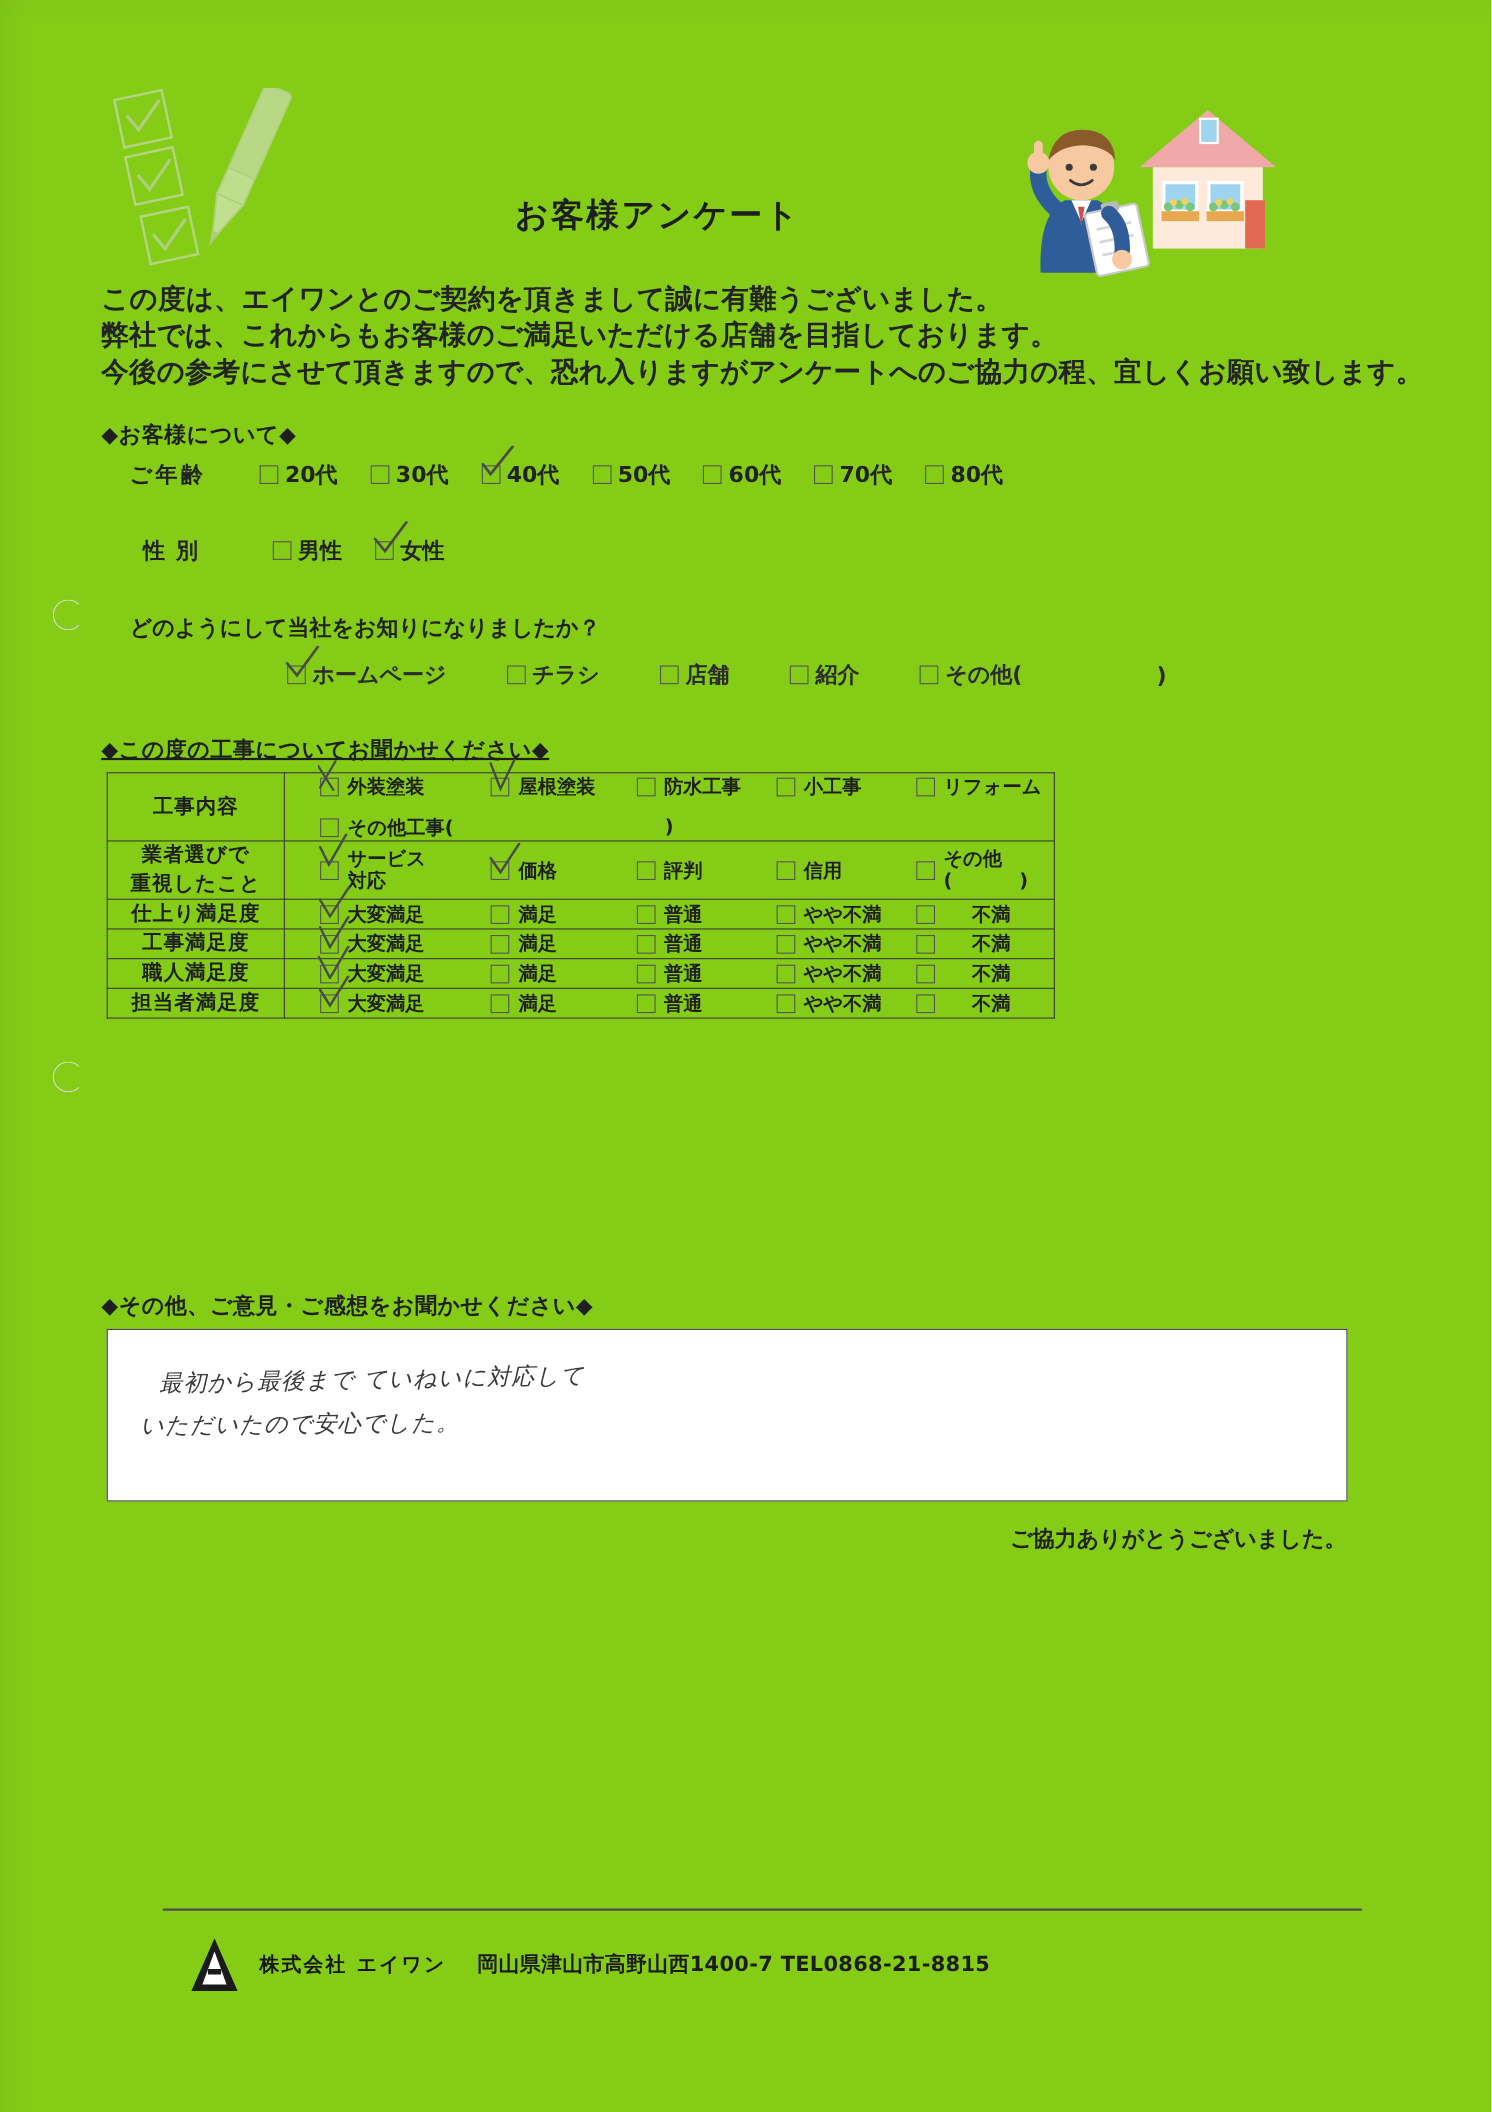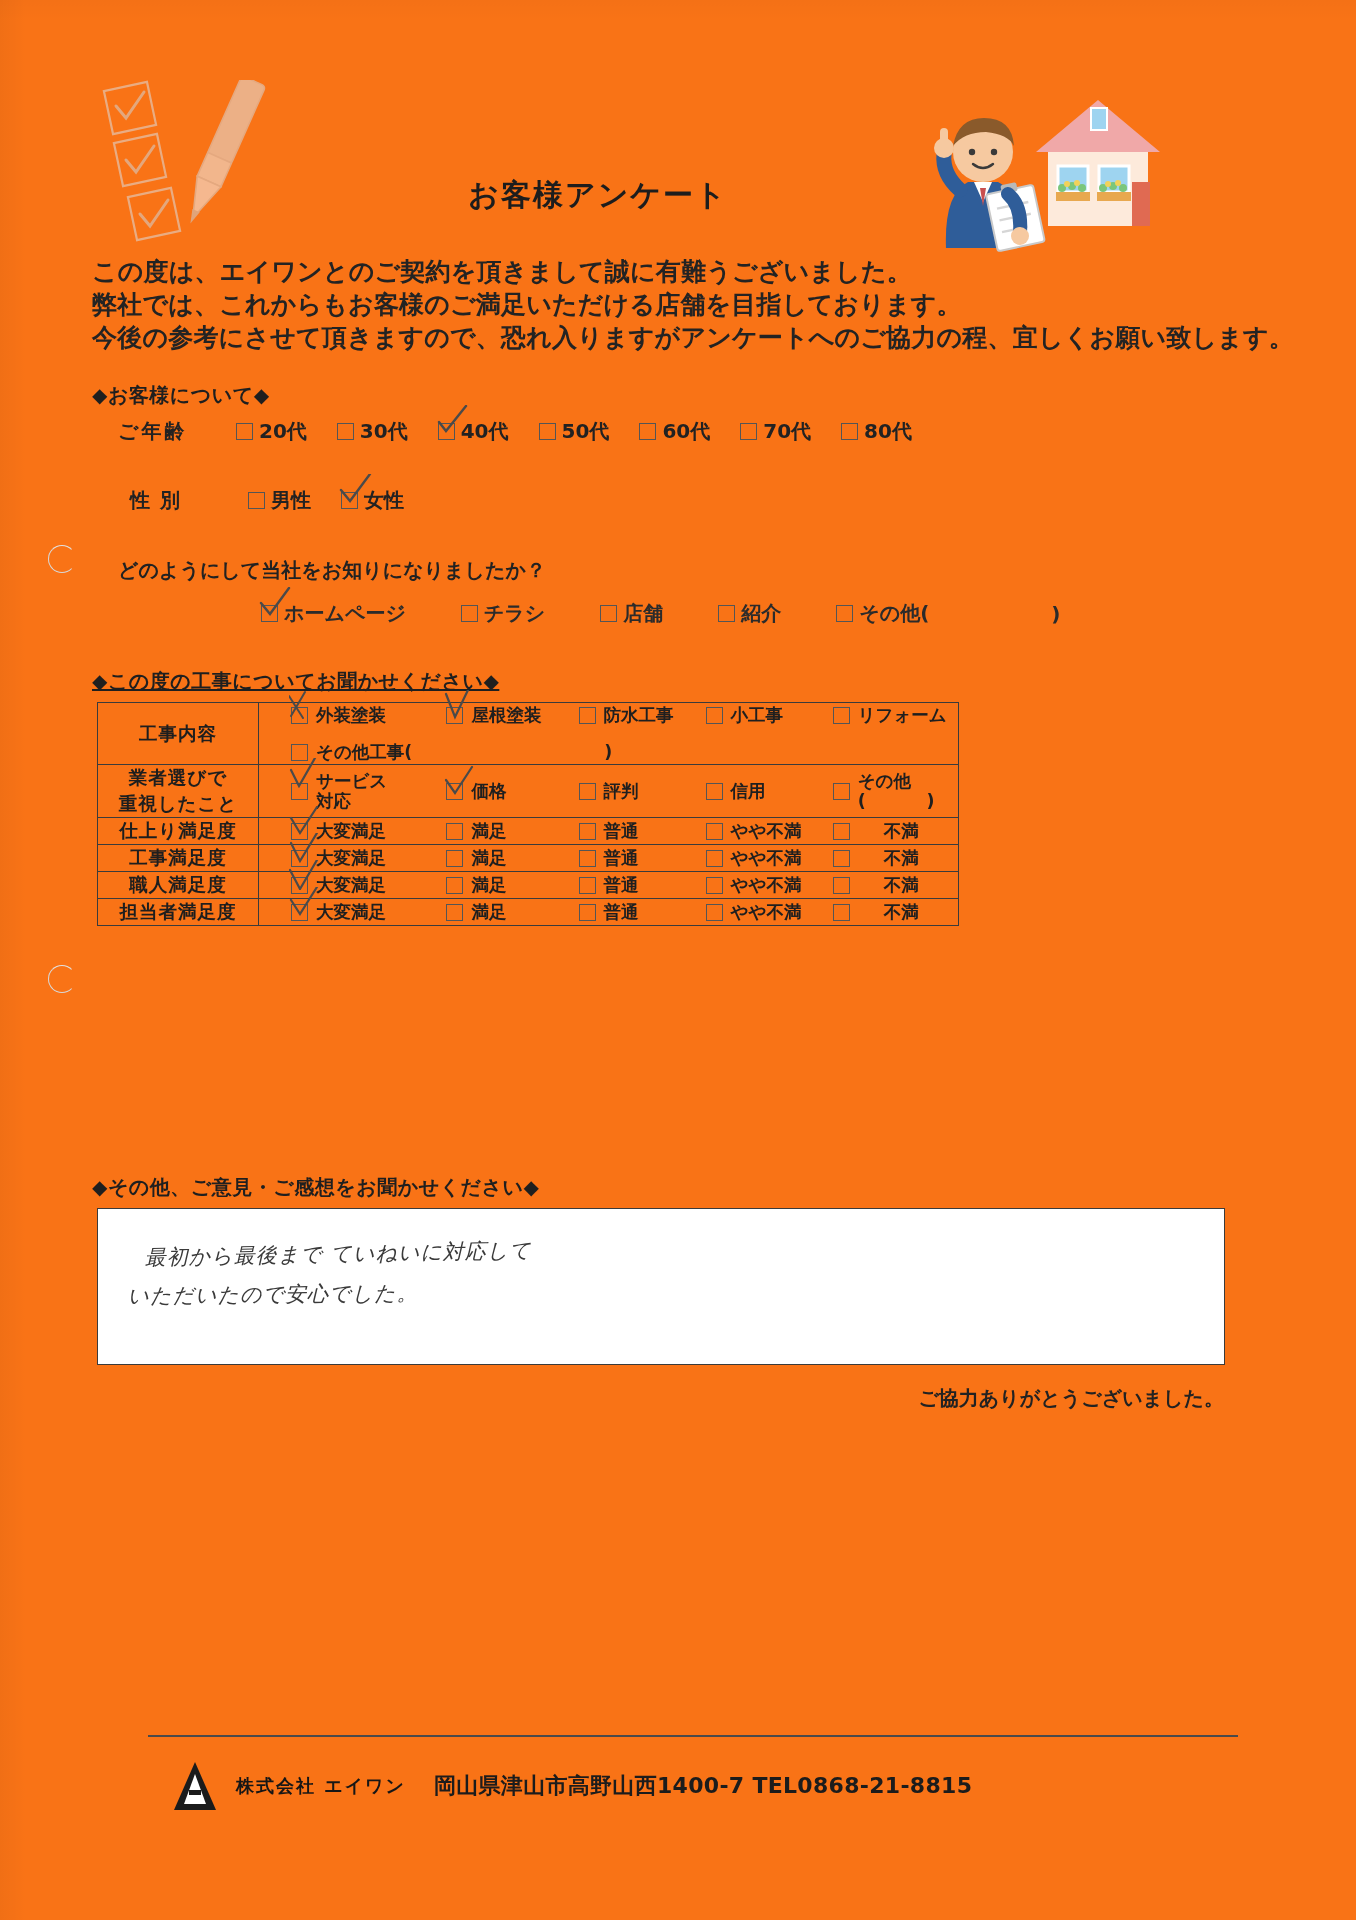--- a/index.html
+++ b/index.html
@@ -14,21 +14,21 @@
     position: relative;
     font-family: "DejaVu Sans", "Liberation Sans", sans-serif;
     color: #2b2b2b;
     overflow: hidden;
   }
 
   
   .page {
     position: absolute;
     inset: 0;
-    background: #f97316;
+    background: #84cc16;
   }
   .page::before {
     
     content: "";
     position: absolute;
     inset: 0;
     background:
       linear-gradient(to right, rgba(0,0,0,0.035) 0px, rgba(0,0,0,0) 26px),
       linear-gradient(to bottom, rgba(0,0,0,0.02) 0px, rgba(0,0,0,0) 22px);
     pointer-events: none;
@@ -297,21 +297,21 @@
     flex: none;
   }
   .company {
     font-size: 18px;
     font-weight: 700;
     letter-spacing: 2px;
     color: #161616;
     white-space: nowrap;
   }
   .addr {
-    font-size: 22px;
+    font-size: 19px;
     font-weight: 600;
     color: #1c1c1c;
     white-space: nowrap;
     margin-left: 14px;
     letter-spacing: .3px;
   }
 </style>
 </head>
 <body>
 

